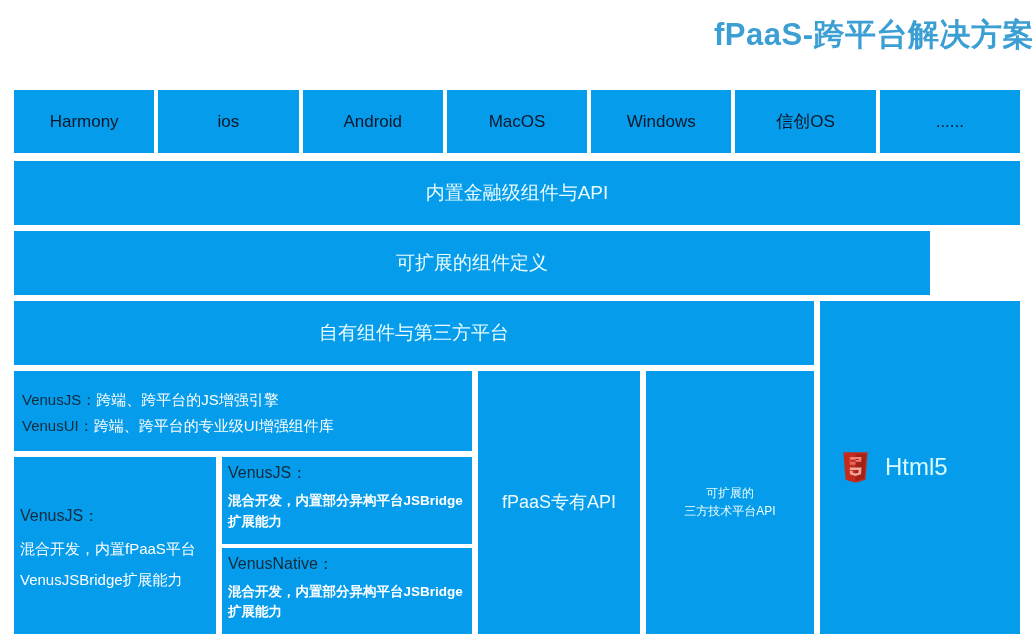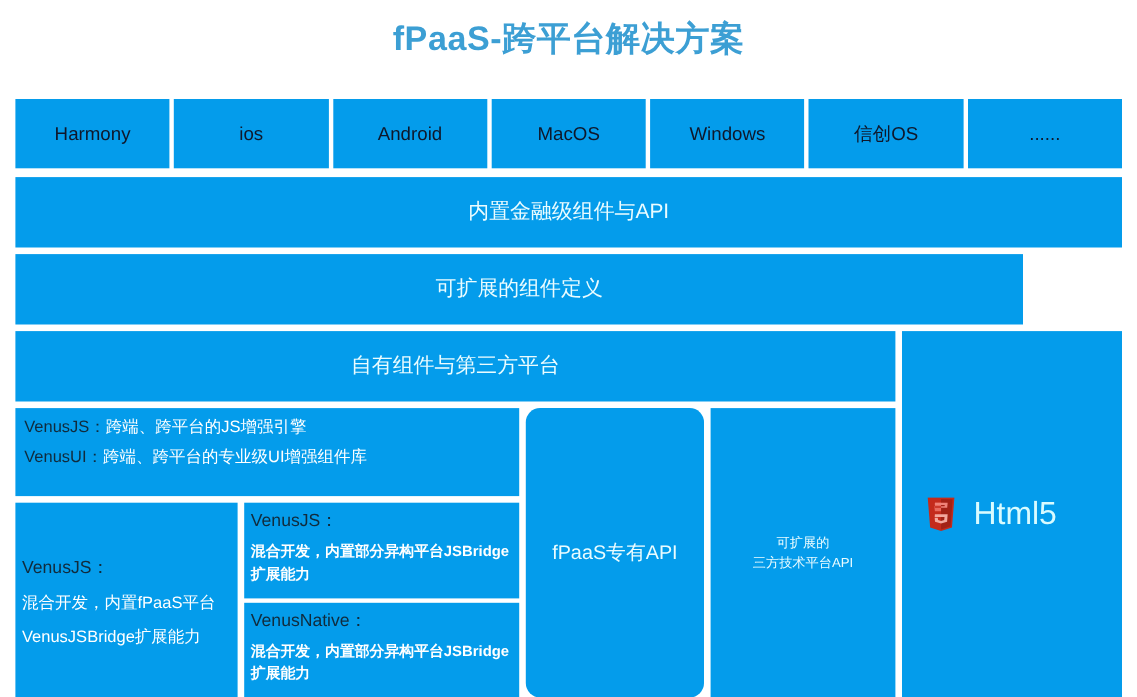--- a/index.html
+++ b/index.html
@@ -21,21 +21,21 @@
     height: 634px;
     background: #ffffff;
   }
 
   
   .title {
     position: absolute;
     left: 0;
     top: 14px;
     width: 1034px;
-    text-align: center;
+    text-align: right;
     font-size: 31px;
     font-weight: 600;
     color: #3c9fd4;
     letter-spacing: 0.5px;
     white-space: nowrap;
   }
 
   
   .tile {
     position: absolute;
@@ -92,34 +92,35 @@
     display: flex;
     align-items: center;
     gap: 16px;
   }
   .html5-logo {
     width: 27px;
     height: 31px;
     display: block;
   }
   .html5-label {
-    font-size: 29px;
+    font-size: 24px;
     color: #d9fbff;
     white-space: nowrap;
   }
 
   
   .venus-summary {
     position: absolute;
     left: 14px; top: 371px; width: 458px; height: 80px;
     background: #049ceb;
     box-sizing: border-box;
     padding: 10px 8px 6px 8px;
     display: flex;
     flex-direction: column;
+    justify-content: center;
     gap: 10px;
   }
   .venus-line {
     font-size: 15px;
     color: #ffffff;
     white-space: nowrap;
     line-height: 1.1;
   }
   .venus-line .key {
     color: #112b3c;
@@ -176,21 +177,20 @@
     font-size: 13.5px;
     color: #ffffff;
     line-height: 1.55;
     font-weight: bold;
   }
 
   
   .api-col1 {
     left: 478px; top: 371px; width: 162px; height: 263px;
     font-size: 18px;
-    border-radius: 13px;
   }
   .api-col2 {
     left: 646px; top: 371px; width: 168px; height: 263px;
     font-size: 12px;
     flex-direction: column;
   }
   .api-col2 .l { display: block; }
 </style>
 </head>
 <body>

